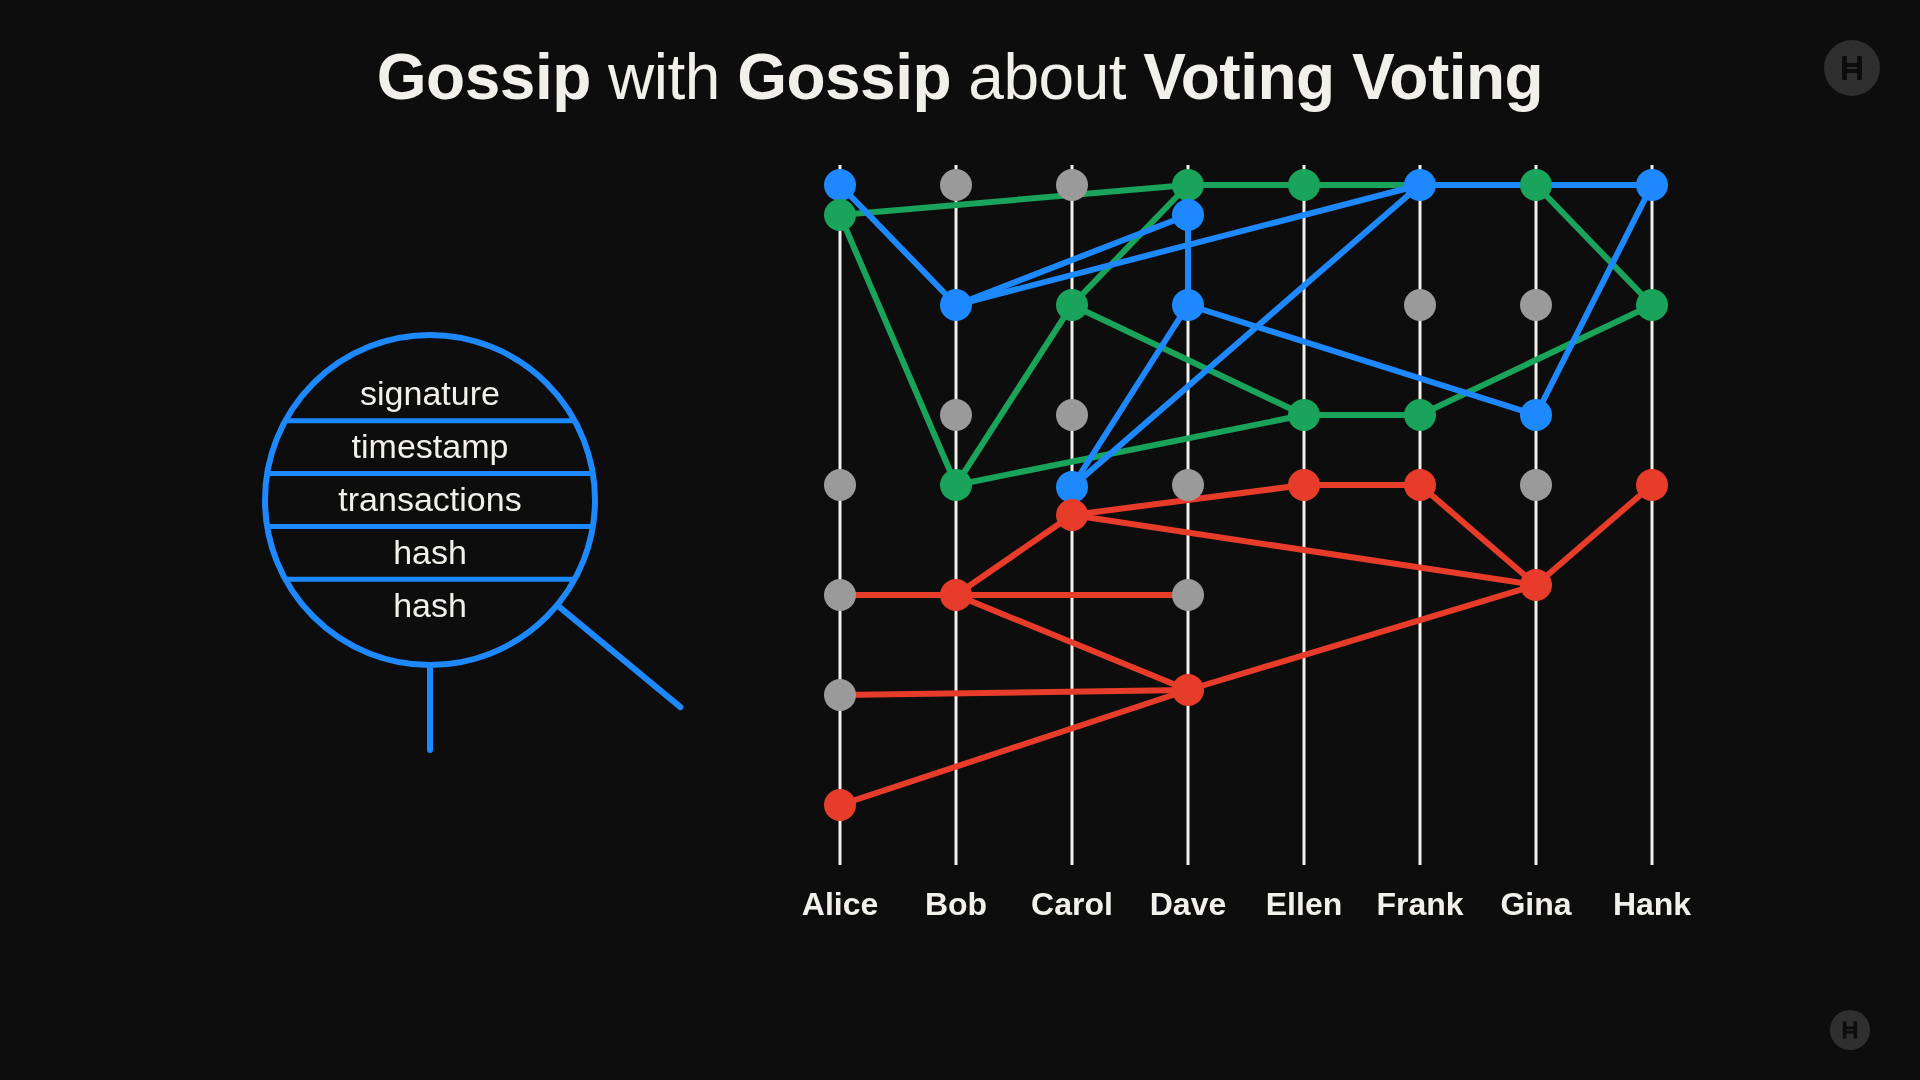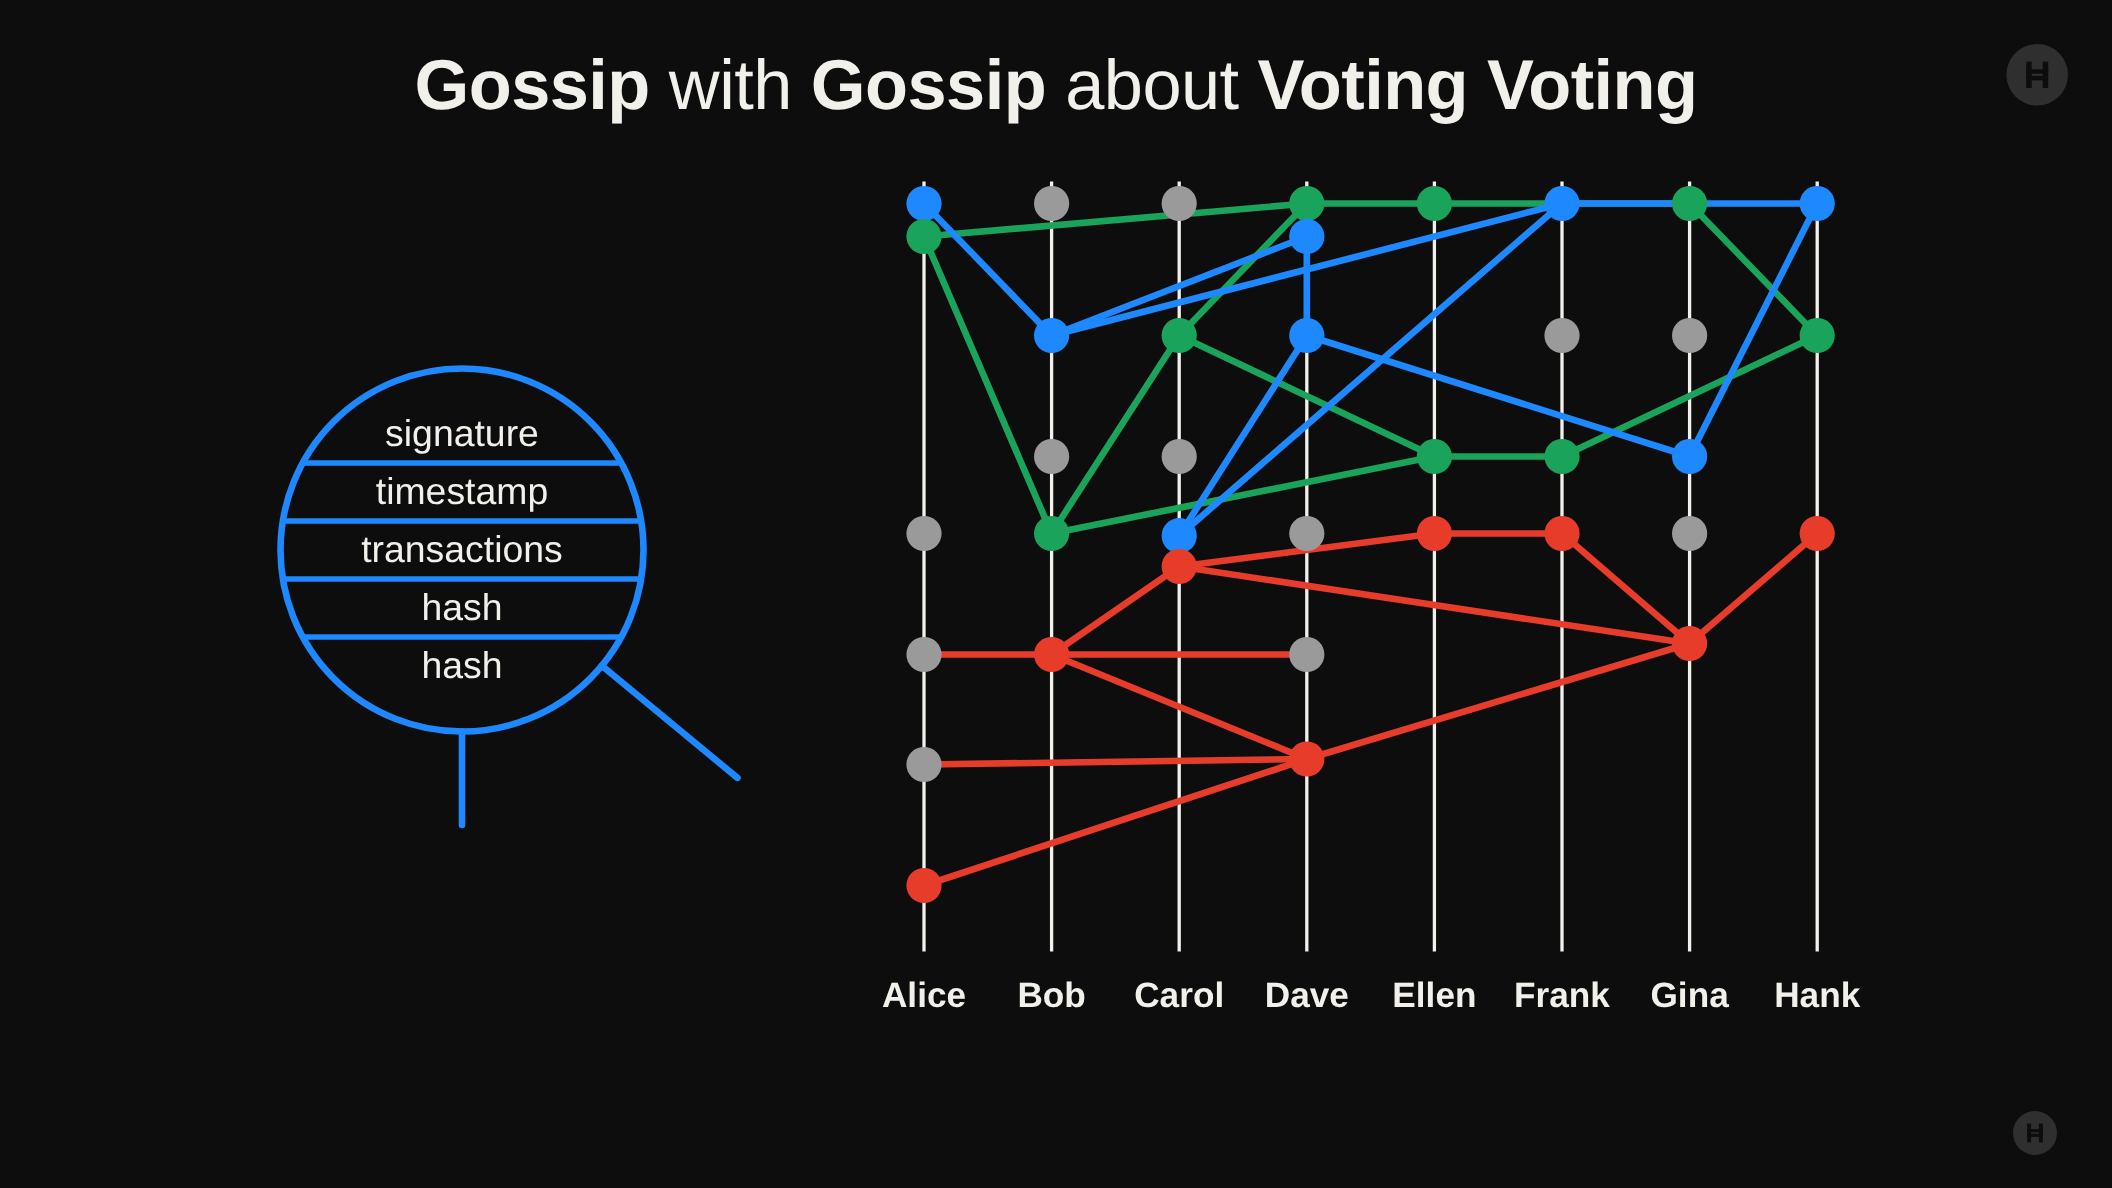--- a/index.html
+++ b/index.html
@@ -41,21 +41,21 @@
     display: flex;
     align-items: center;
     justify-content: center;
   }
   .logo-top { top: 40px; }
   .logo-bottom { bottom: 30px; right: 50px; width: 40px; height: 40px; }
 
   
   .magnifier {
     position: absolute;
-    left: 250px;
+    left: 260px;
     top: 330px;
     width: 340px;
     height: 340px;
     text-align: right;
   }
   .magnifier svg { overflow: visible; }
   .mag-label {
     font-size: 34px;
     fill: #f2f0eb;
     text-anchor: middle;

